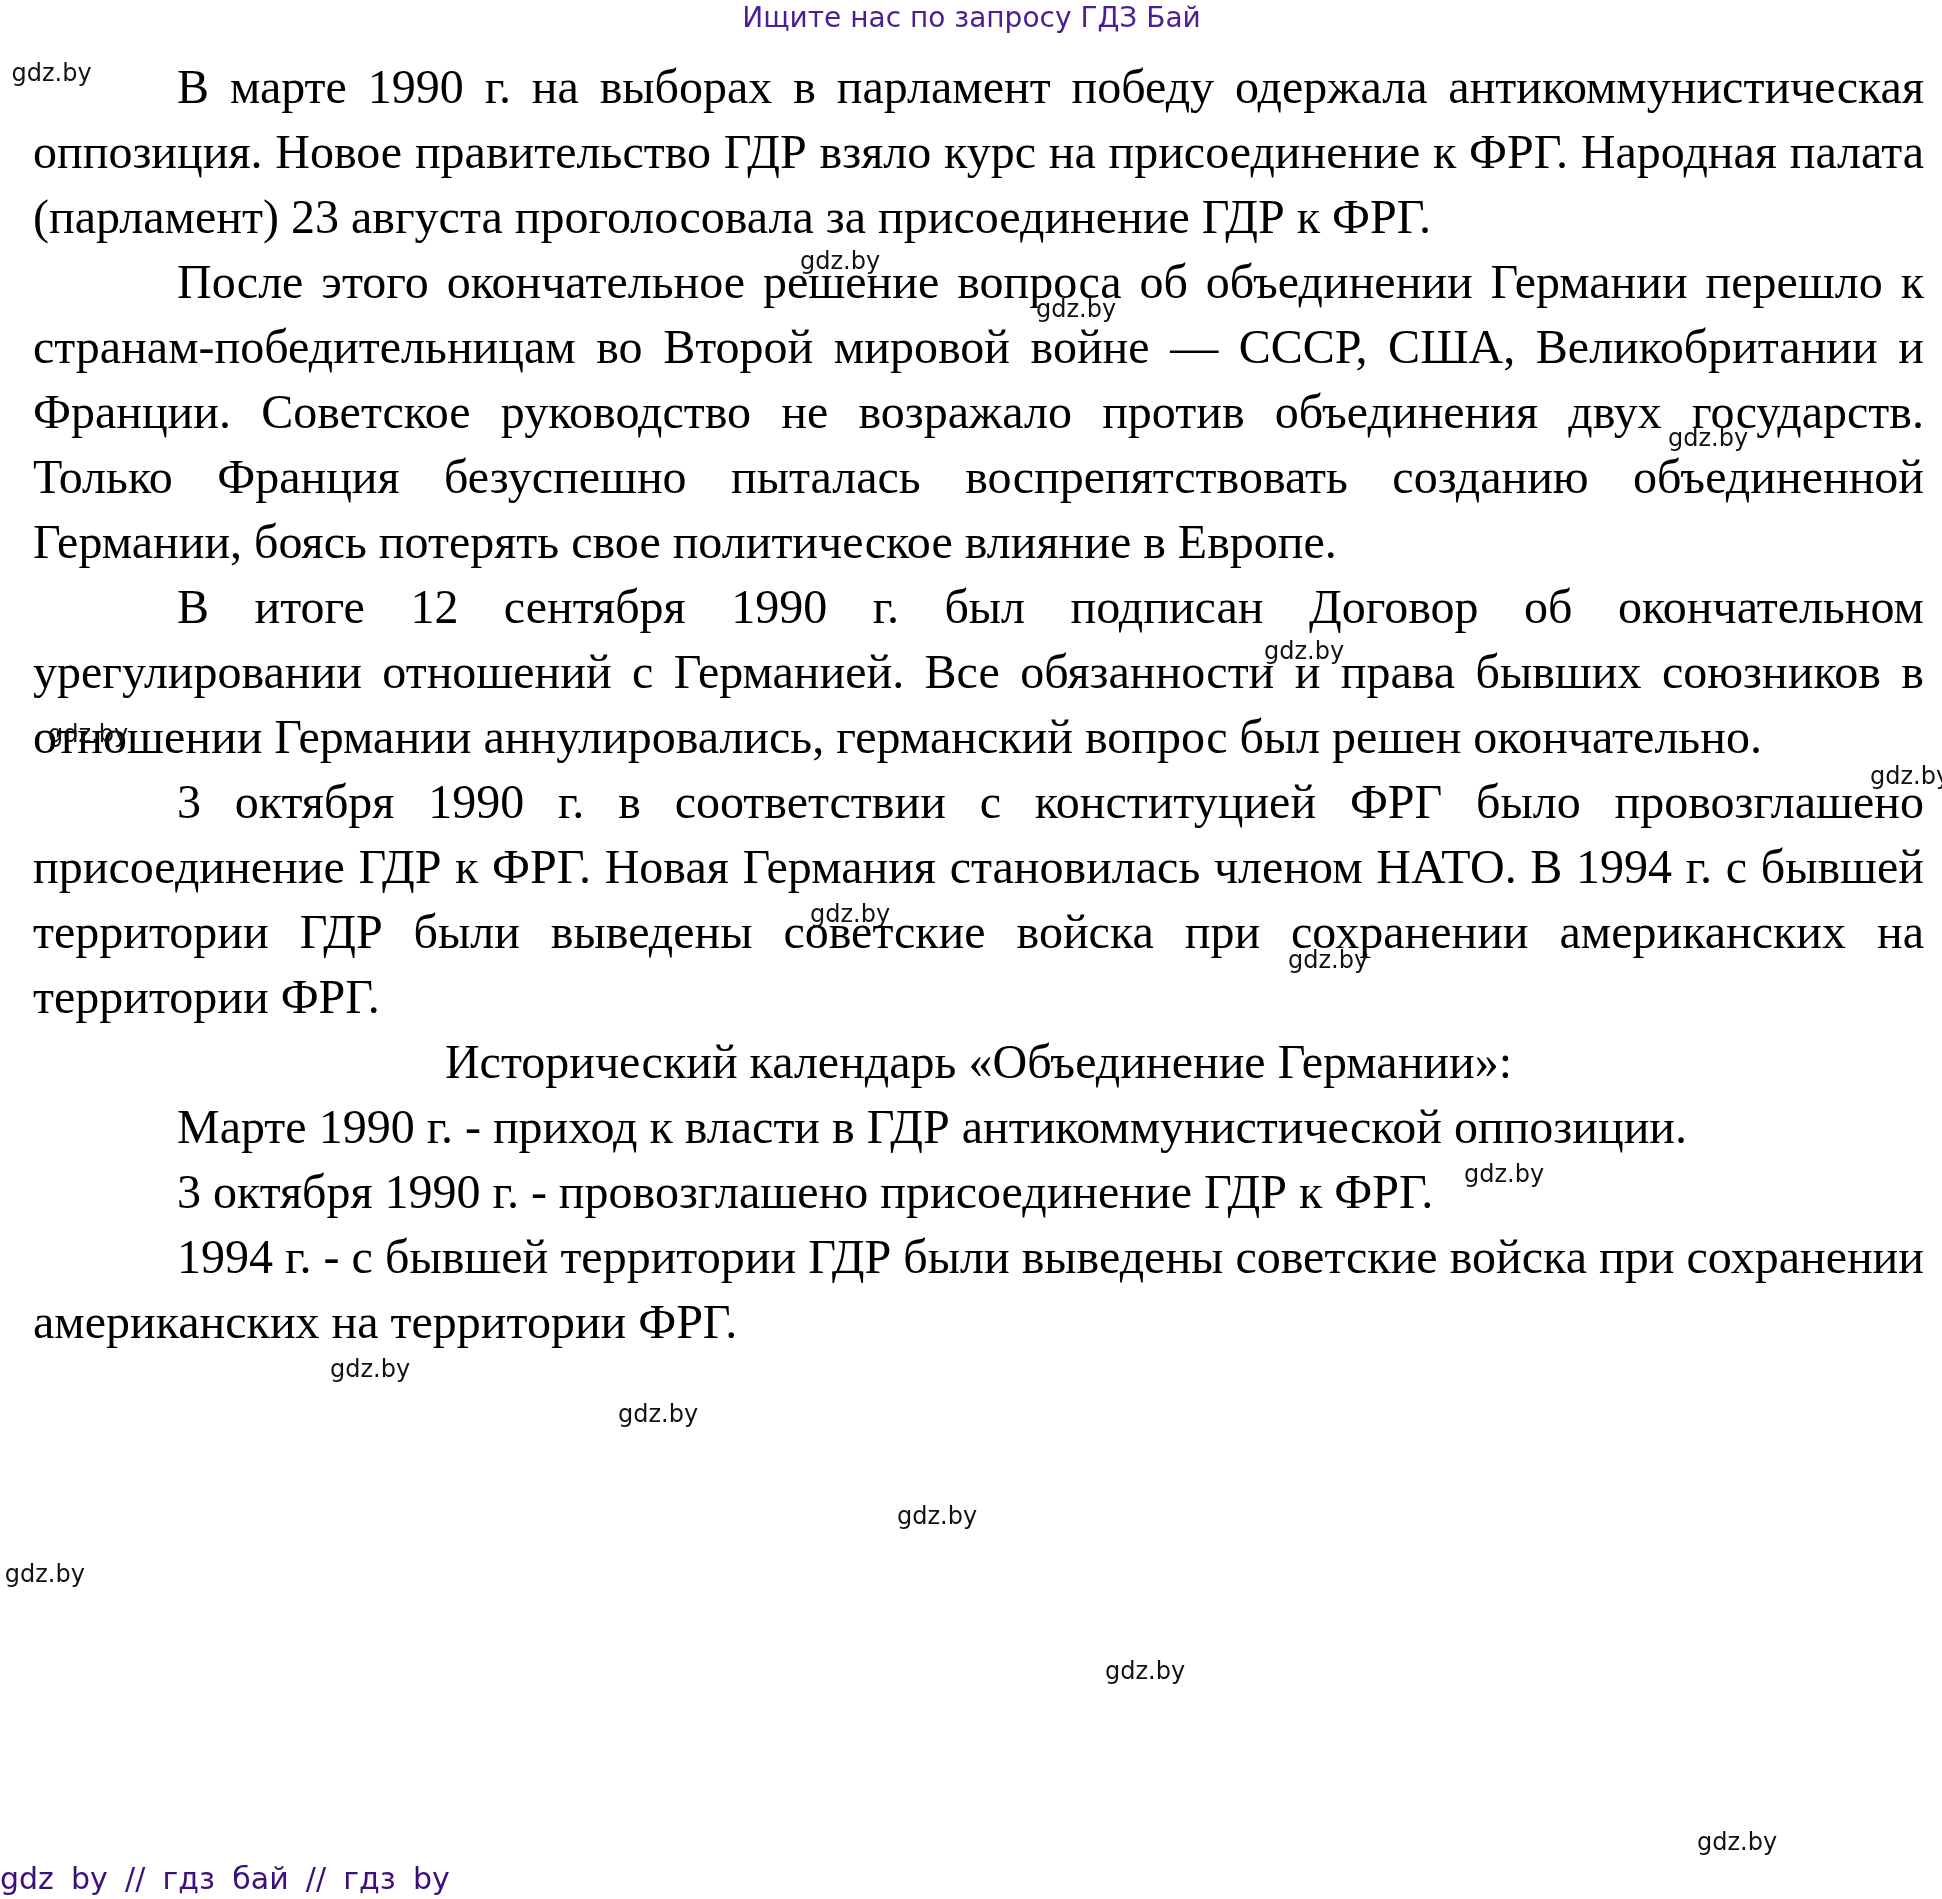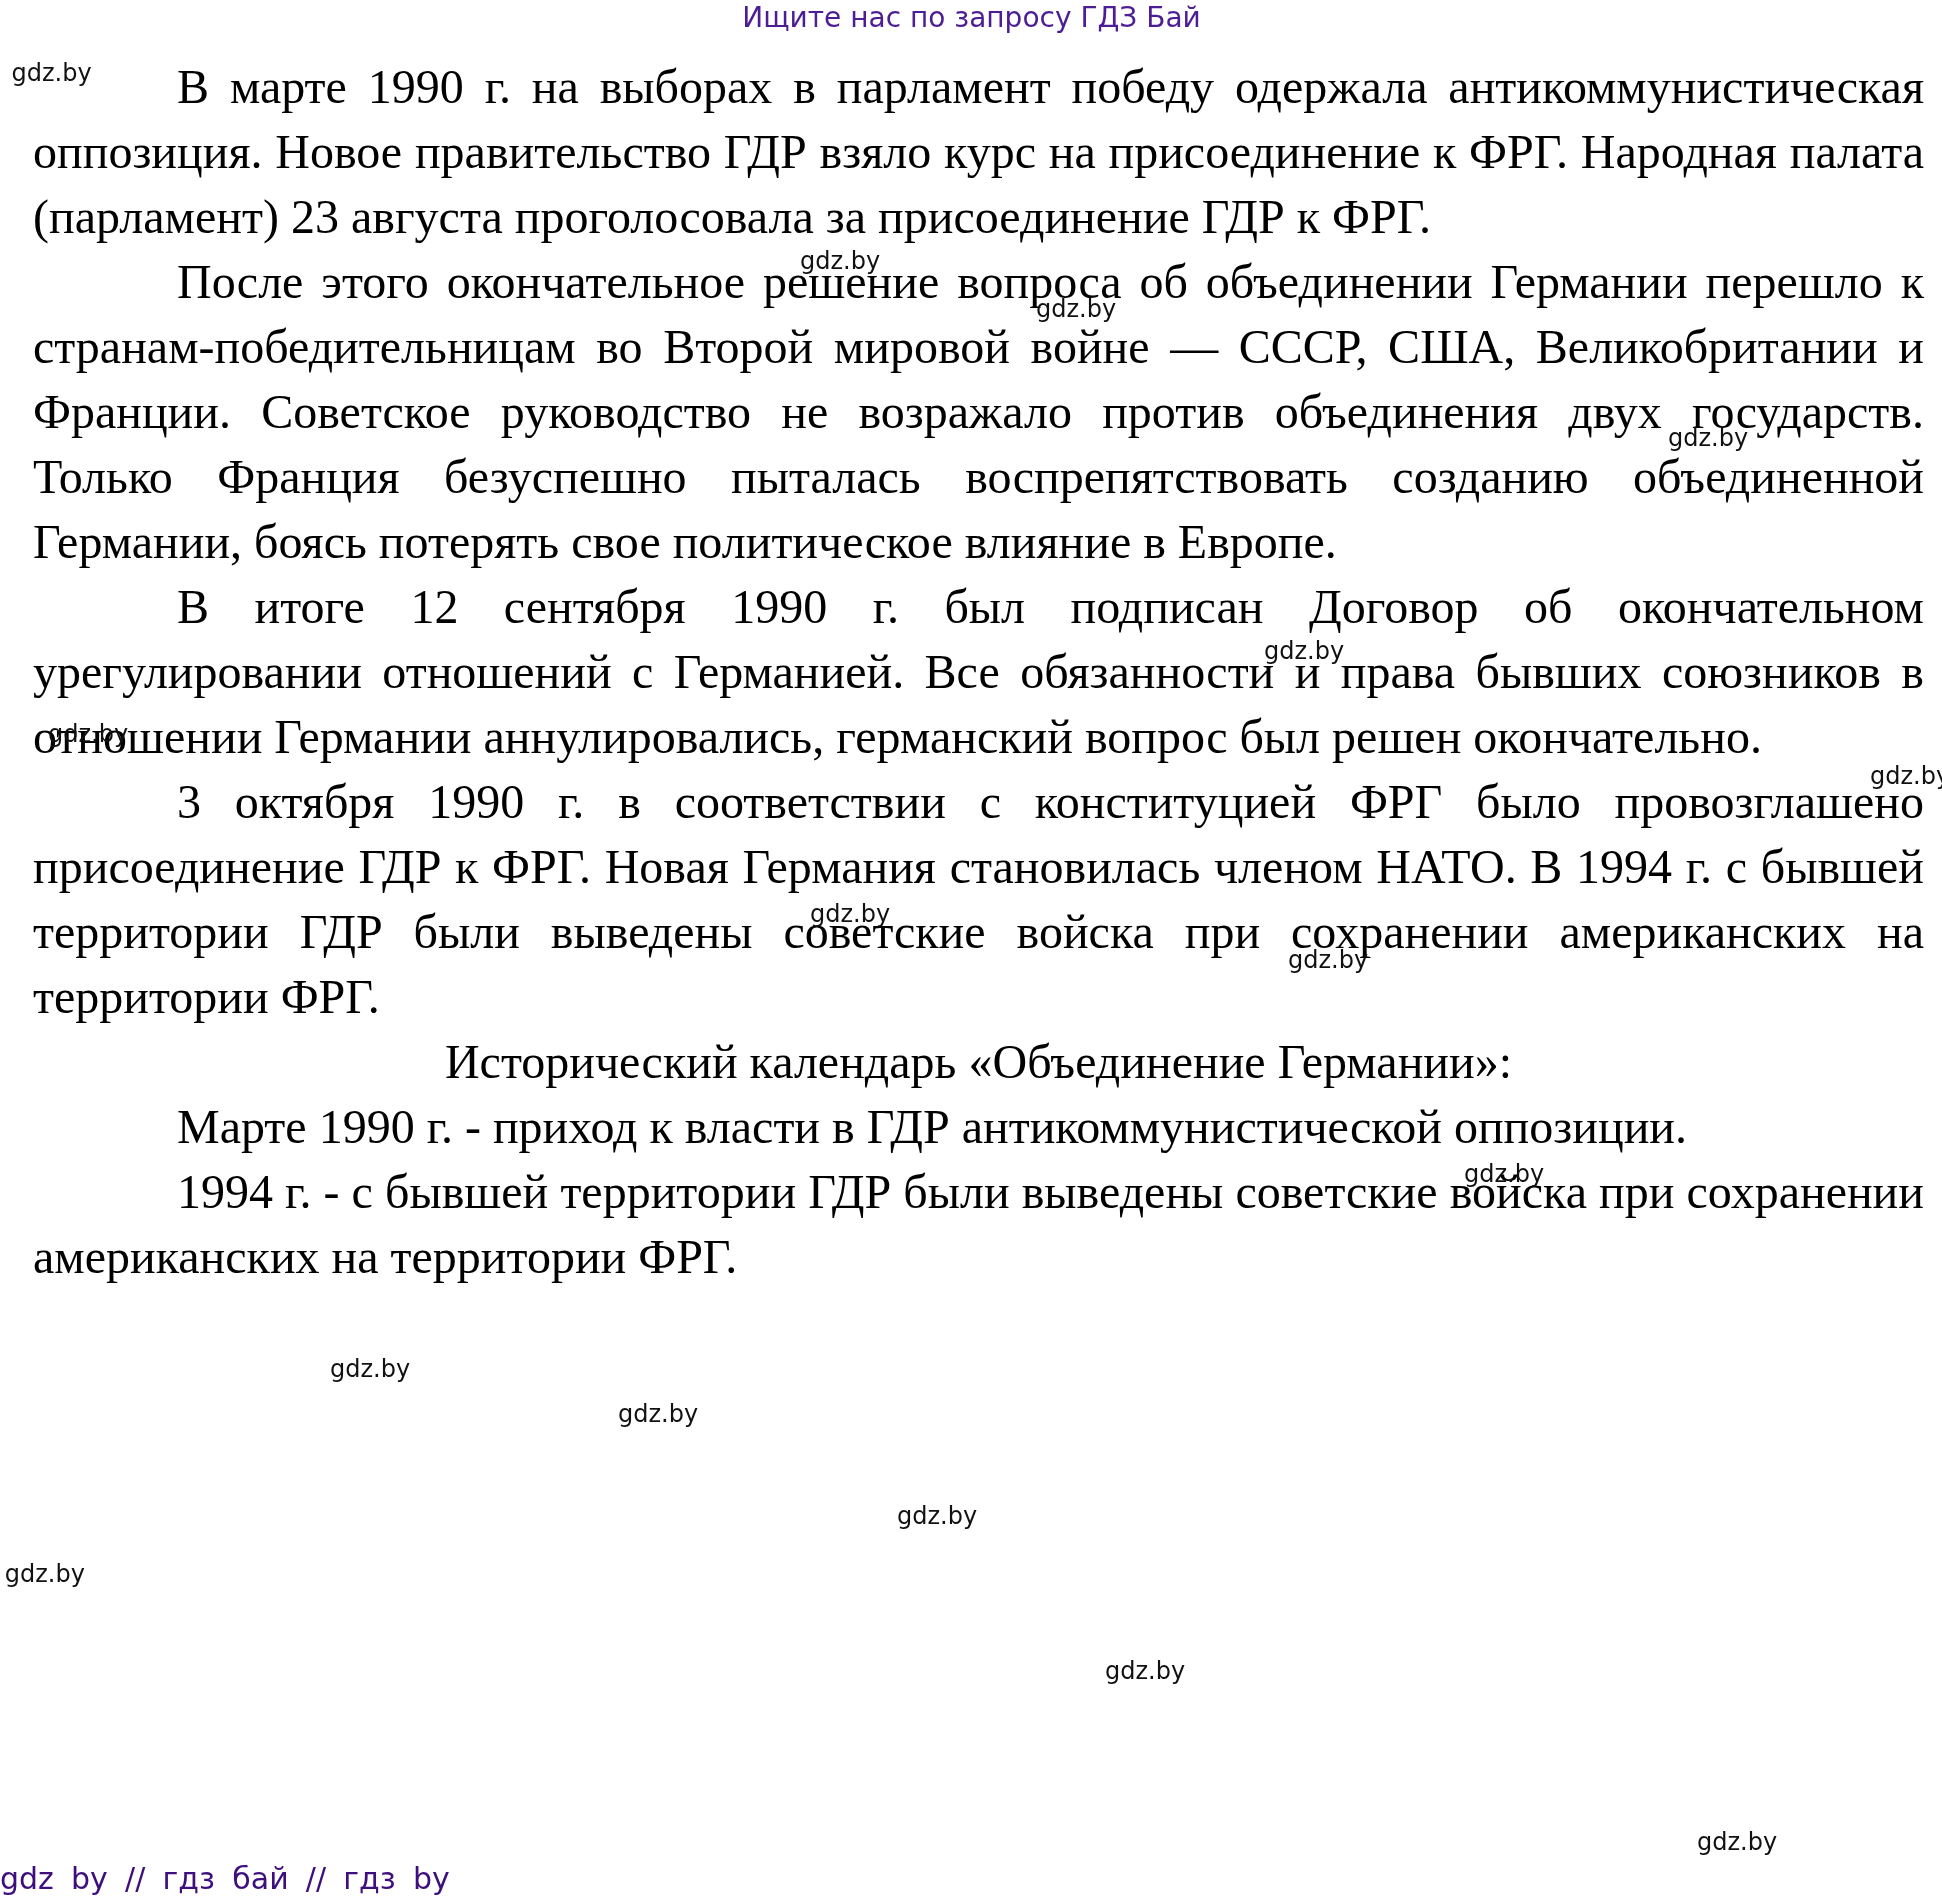--- a/index.html
+++ b/index.html
@@ -73,20 +73,21 @@
 
 <div class="header">Ищите нас по запросу ГДЗ Бай</div>
 
 <div class="doc">
   <p class="p indent">В марте 1990 г. на выборах в парламент победу одержала антикоммунистическая оппозиция. Новое правительство ГДР взяло курс на присоединение к ФРГ. Народная палата (парламент) 23 августа проголосовала за присоединение ГДР к ФРГ.</p>
   <p class="p indent">После этого окончательное решение вопроса об объединении Германии перешло к странам-победительницам во Второй мировой войне — СССР, США, Великобритании и Франции. Советское руководство не возражало против объединения двух государств. Только Франция безуспешно пыталась воспрепятствовать созданию объединенной Германии, боясь потерять свое политическое влияние в Европе.</p>
   <p class="p indent">В итоге 12 сентября 1990 г. был подписан Договор об окончательном урегулировании отношений с Германией. Все обязанности и права бывших союзников в отношении Германии аннулировались, германский вопрос был решен окончательно.</p>
   <p class="p indent">3 октября 1990 г. в соответствии с конституцией ФРГ было провозглашено присоединение ГДР к ФРГ. Новая Германия становилась членом НАТО. В 1994 г. с бывшей территории ГДР были выведены советские войска при сохранении американских на территории ФРГ.</p>
   <p class="p center">Исторический календарь «Объединение Германии»:</p>
   <p class="p indent">Марте 1990 г. - приход к власти в ГДР антикоммунистической оппозиции.</p>
+  <p class="p indent">3 октября 1990 г. - провозглашено присоединение ГДР к ФРГ.</p>
   <p class="p indent">1994 г. - с бывшей территории ГДР были выведены советские войска при сохранении американских на территории ФРГ.</p>
 </div>
 
 <div id="watermark-layer">
   <span class="wm" style="left: 11.5px; top: 60px;">gdz.by</span>
   <span class="wm" style="left: 800px; top: 248px;">gdz.by</span>
   <span class="wm" style="left: 1036px; top: 296px;">gdz.by</span>
   <span class="wm" style="left: 1668px; top: 425px;">gdz.by</span>
   <span class="wm" style="left: 1264px; top: 638px;">gdz.by</span>
   <span class="wm" style="left: 48px; top: 721px;">gdz.by</span>

